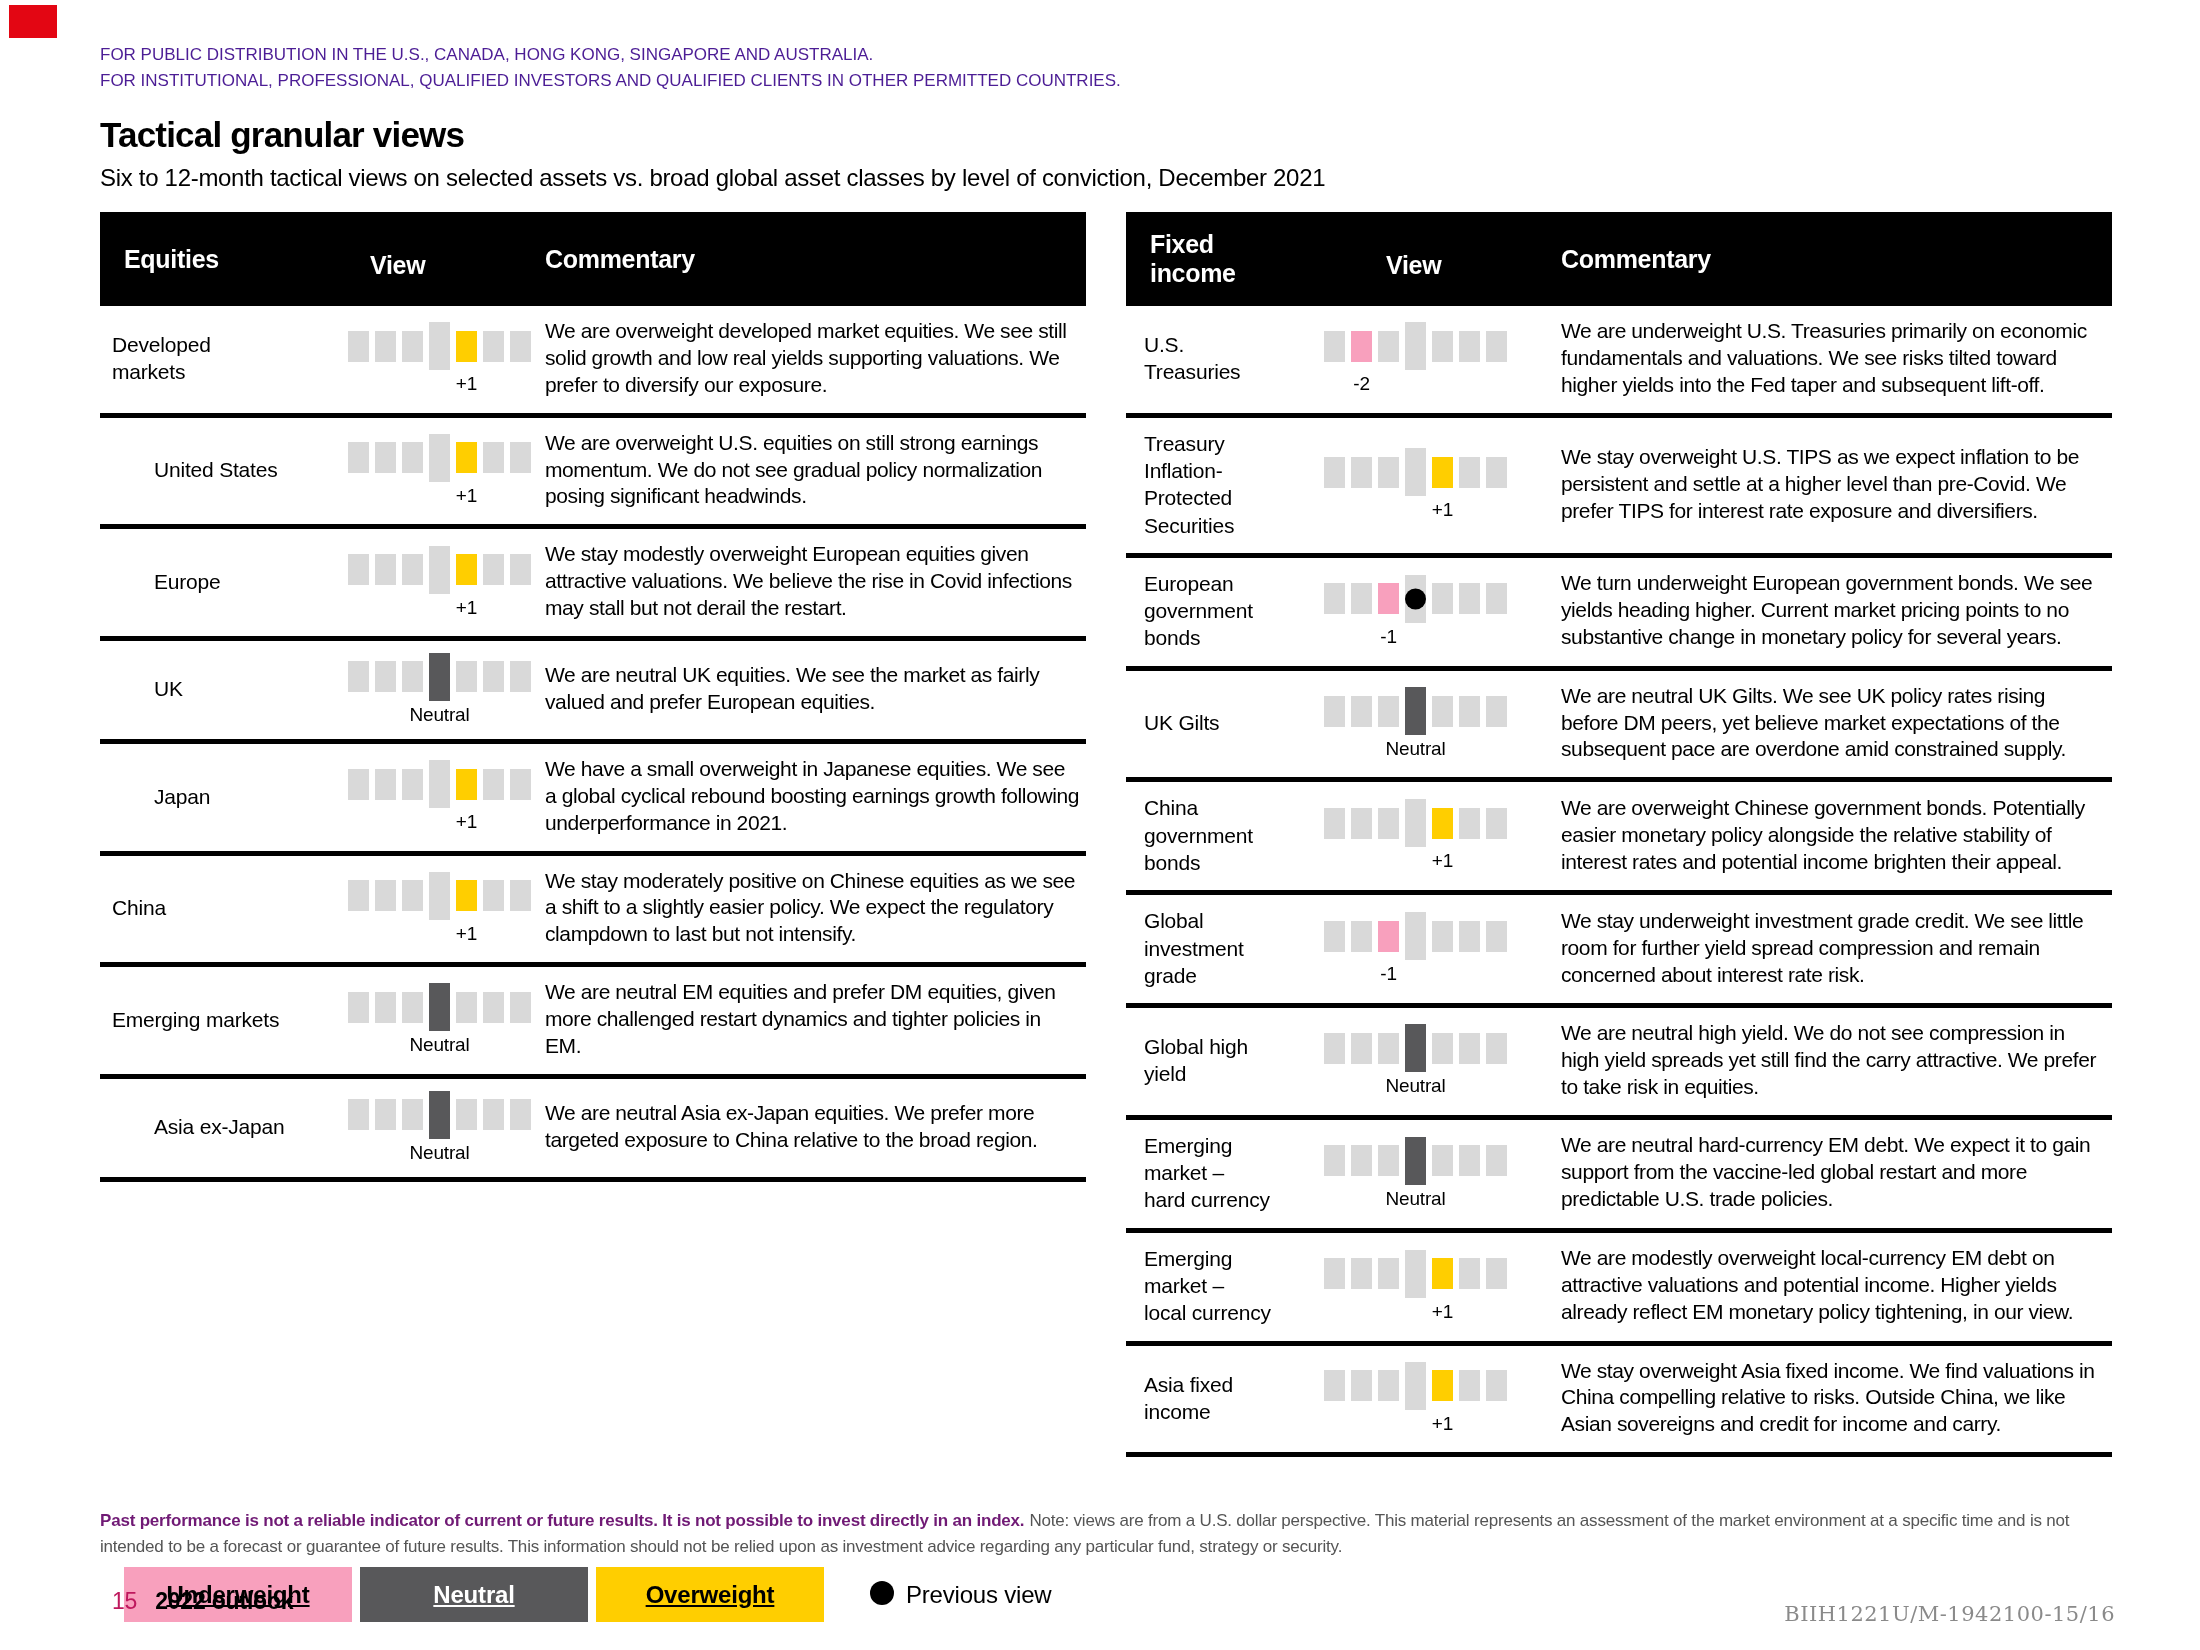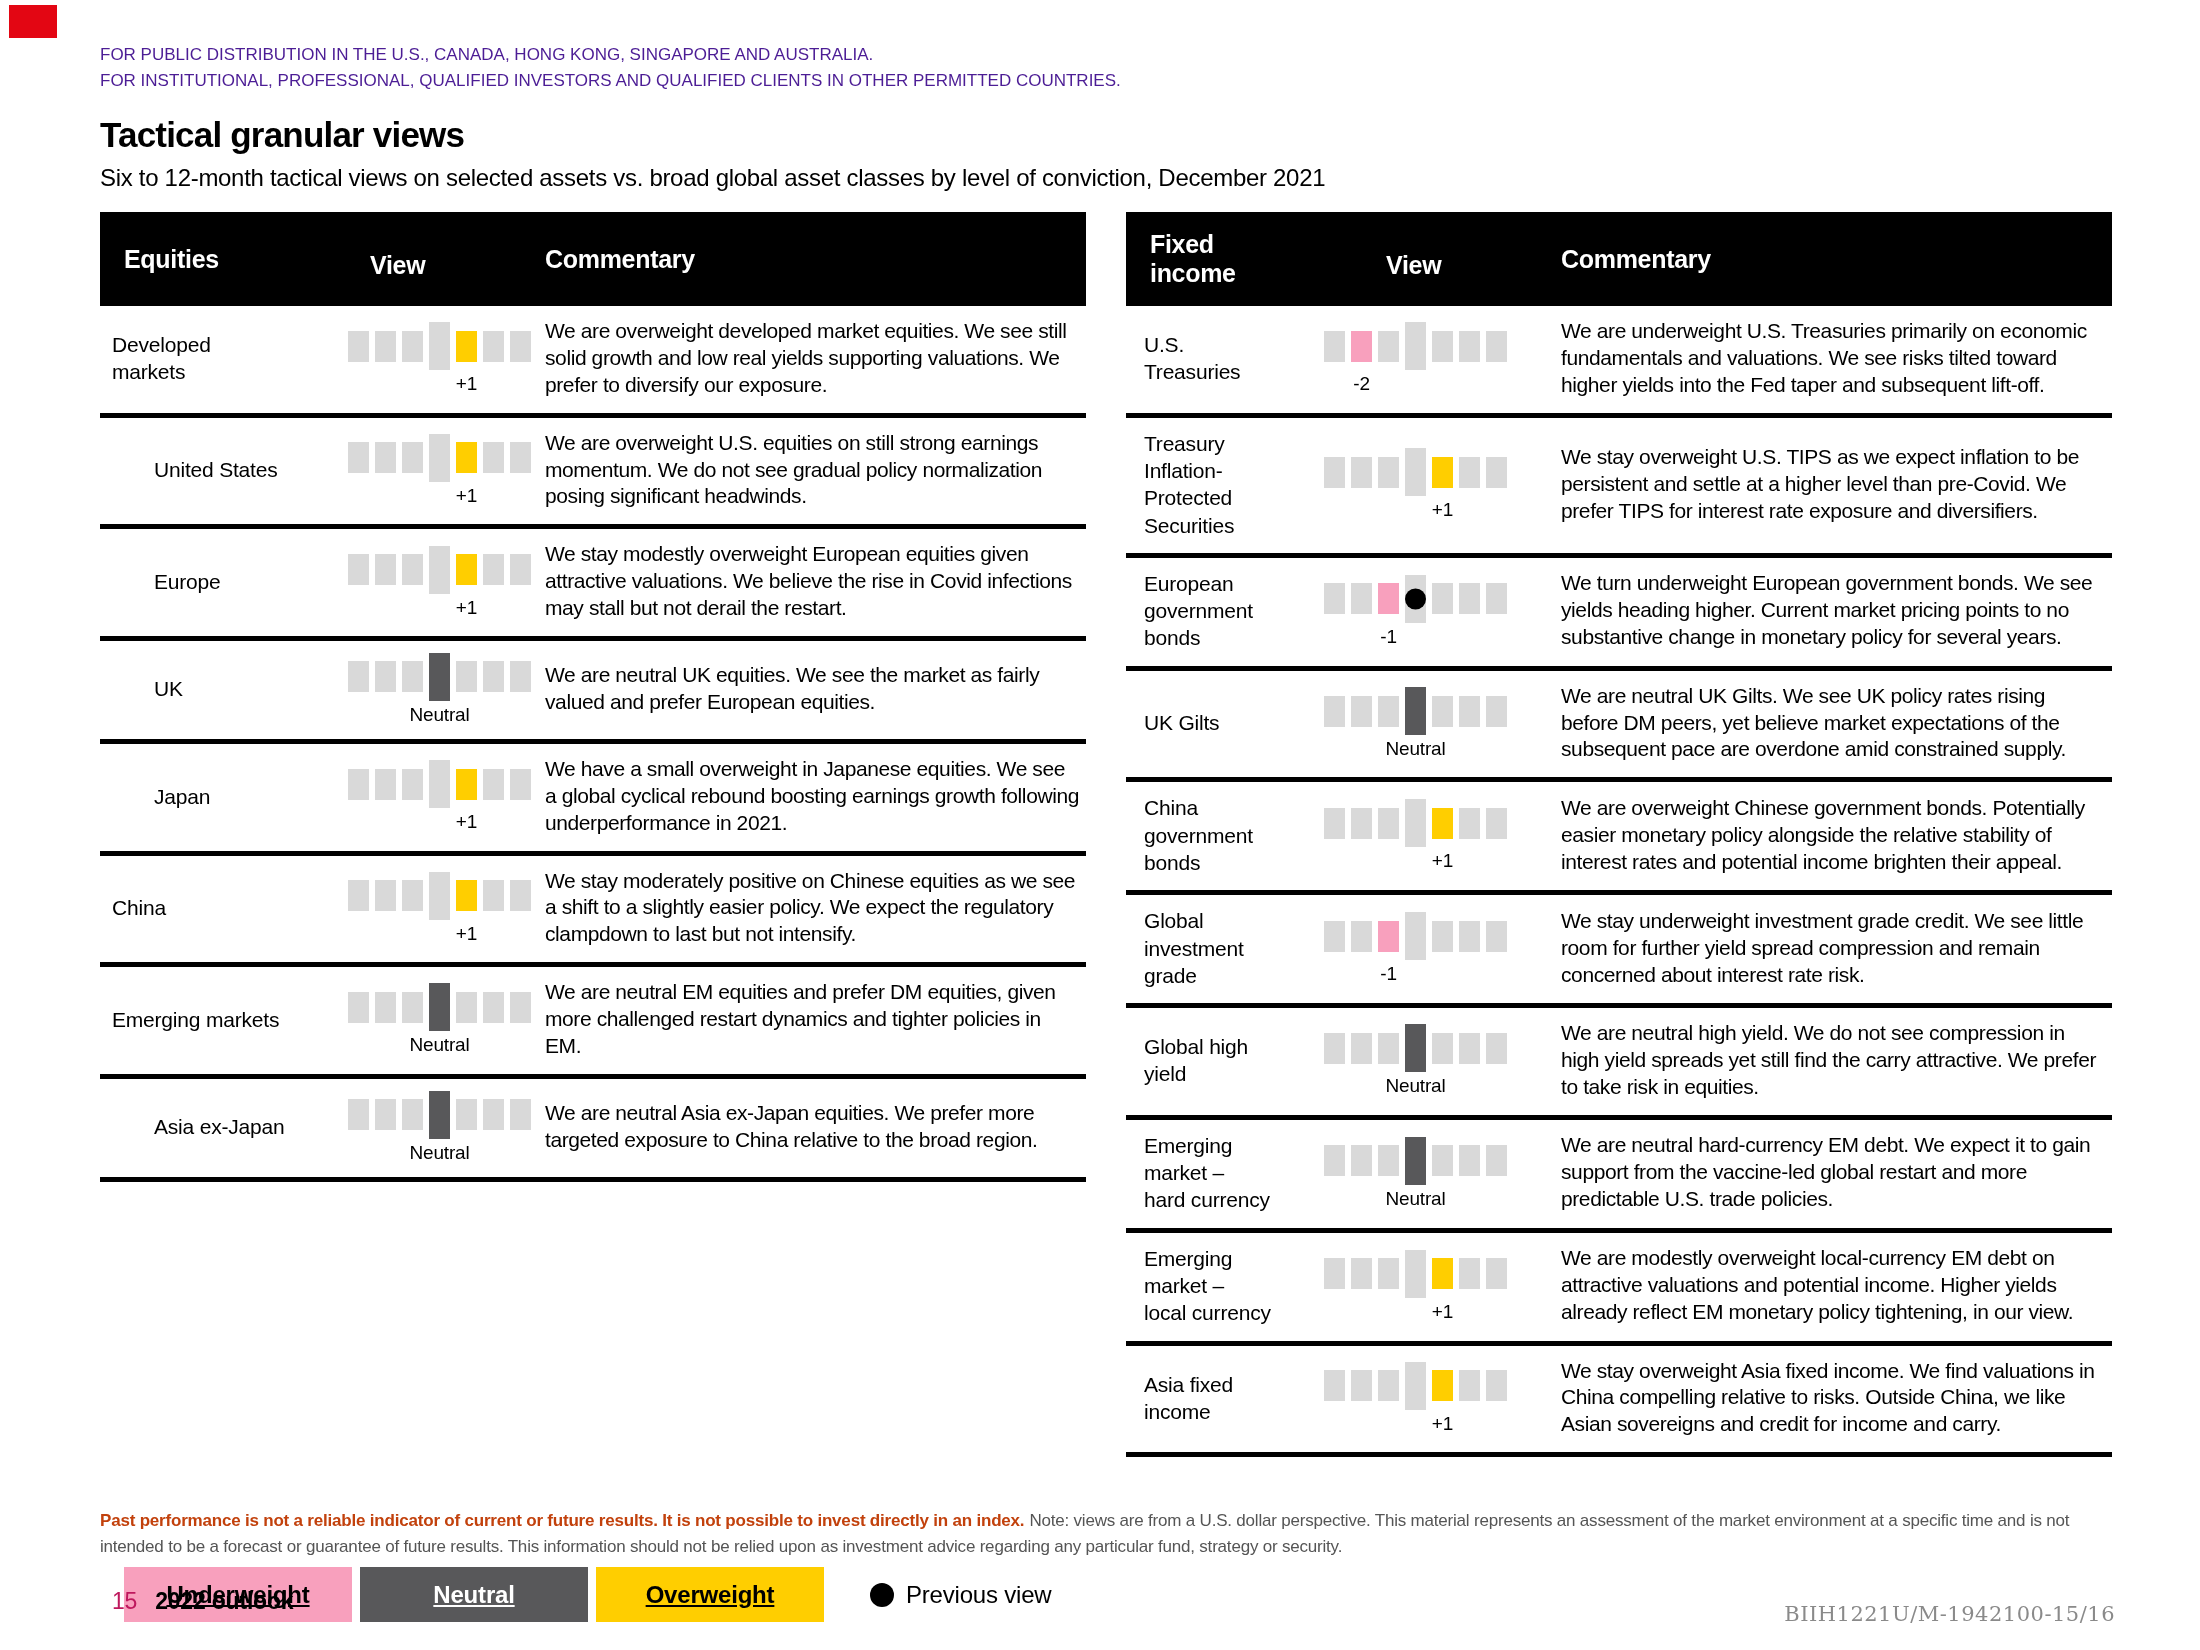--- a/index.html
+++ b/index.html
@@ -44,25 +44,25 @@
   .prev-dot { position:absolute; width:21px; height:21px; border-radius:50%; background:#000; left:0; top:50%; transform:translateY(-50%); }
   .view-label-row { position:relative; height:24px; width:100%; }
   .view-label { position:absolute; top:3px; transform:translateX(-50%); font-size:19px; white-space:nowrap; }
 
   .legend { margin-top:110px; margin-left:24px; display:flex; align-items:center; }
   .legend-box { width:228px; height:55px; display:flex; align-items:center; justify-content:center; font-size:24px; font-weight:bold;text-decoration:underline; }
   .legend-box + .legend-box { margin-left:8px; }
   .legend-box.uw { background:var(--uw,#f8a0bd); color:#000; }
   .legend-box.neu { background:var(--neutral,#58585a); color:#fff; }
   .legend-box.ow { background:var(--ow,#ffce00); color:#000; }
-  .legend-prev { margin-left:46px; display:flex; align-items:center; font-size:24px; }
+  .legend-prev { margin-left:46px; display:flex; font-size:24px; }
   .legend-prev .dot { width:24px; height:24px; border-radius:50%; background:#000; margin-right:12px; }
 
   .footnote { position:absolute; left:100px; width:2012px; top:1508px; font-size:17px; line-height:1.55; color:#555; }
-  .footnote strong { color:#c2410c; margin-right:5px; }
+  .footnote strong { color:#701a75; margin-right:5px; }
 
   .page-footer { position:absolute; left:112px; top:1588px; font-size:23px; display:flex; align-items:baseline; }
   .page-footer .num { color:#be185d; margin-right:18px; }
   .page-footer .label { font-weight:bold; color:#000; }
 
   .doc-code { position:absolute; right:85px; top:1602px; font-family:"DejaVu Serif","Liberation Serif",serif; font-size:21px; color:#8a8a8a; letter-spacing:0.5px; }
 </style>
 </head>
 <body style="--uw: #f8a0bd; --neutral: #58585a; --ow: #ffce00; --inactive: #d9d9d9; --red: #e30613;">
 

